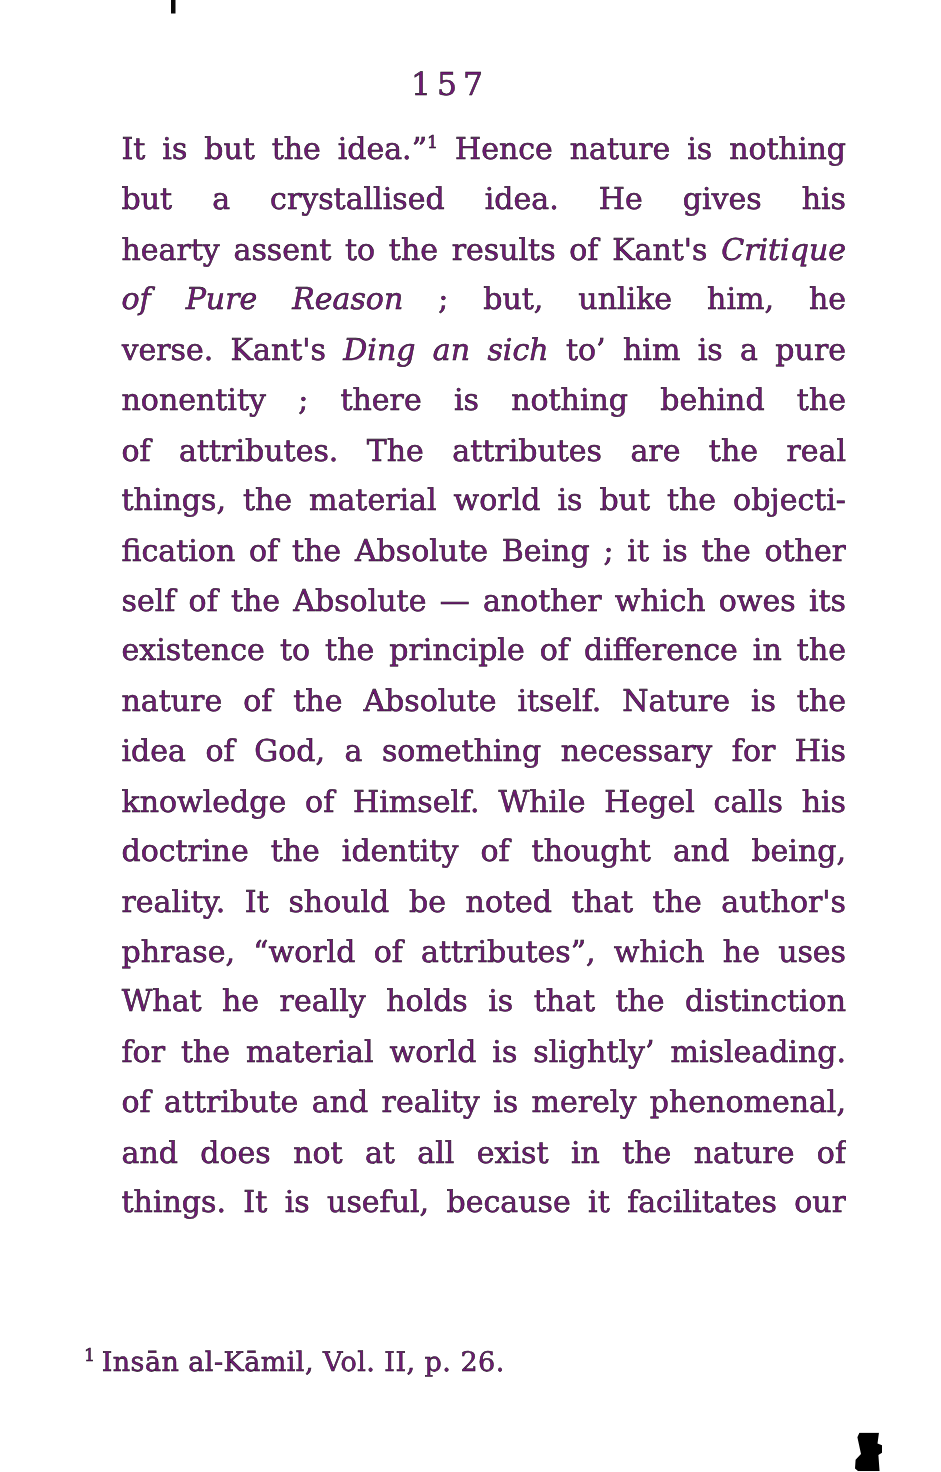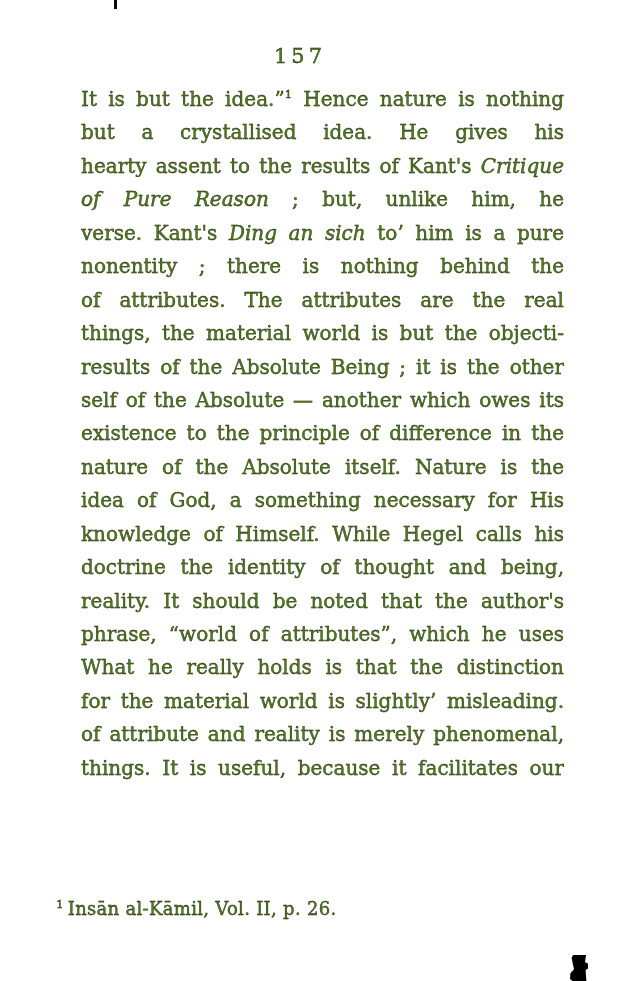--- a/index.html
+++ b/index.html
@@ -6,21 +6,21 @@
     margin: 0;
     padding: 0;
     background: #ffffff;
   }
   .page {
     position: relative;
     width: 627px;
     height: 981px;
     background: #ffffff;
     font-family: "DejaVu Serif", "Liberation Serif", serif;
-    color: #4d7c0f;
+    color: #701a75;
     overflow: hidden;
     -webkit-text-stroke: 0.35px #121212;
   }
   .top-tick {
     position: absolute;
     left: 114px;
     top: 0;
     width: 3px;
     height: 9px;
     background: #0a0a0a;
@@ -89,32 +89,33 @@
 
   <div class="body-text">
       <div class="line"><span>It is but the idea.”</span><span class="sup">1</span><span> Hence nature is nothing</span></div>
       <div class="line"><span>but a crystallised idea. He gives his</span></div>
       <div class="line"><span>hearty assent to the results of Kant's </span><span class="it">Critique</span></div>
       <div class="line"><span class="it">of Pure Reason</span><span> ; but, unlike him, he</span></div>
       <div class="line"><span>verse. Kant's </span><span class="it">Ding an sich</span><span> to’ him is a pure</span></div>
       <div class="line"><span>nonentity ; there is nothing behind the collection</span></div>
       <div class="line"><span>of attributes. The attributes are the real</span></div>
       <div class="line"><span>things, the material world is but the objecti-</span></div>
-      <div class="line"><span>results of the Absolute Being ; it is the other</span></div>
+      <div class="line"><span>fication of the Absolute Being ; it is the other</span></div>
       <div class="line"><span>self of the Absolute — another which owes its</span></div>
       <div class="line"><span>existence to the principle of difference in the</span></div>
       <div class="line"><span>nature of the Absolute itself. Nature is the</span></div>
       <div class="line"><span>idea of God, a something necessary for His</span></div>
       <div class="line"><span>knowledge of Himself. While Hegel calls his</span></div>
       <div class="line"><span>doctrine the identity of thought and being,</span></div>
       <div class="line"><span>reality. It should be noted that the author's</span></div>
       <div class="line"><span>phrase, “world of attributes”, which he uses</span></div>
       <div class="line"><span>What he really holds is that the distinction</span></div>
       <div class="line"><span>for the material world is slightly’ misleading.</span></div>
       <div class="line"><span>of attribute and reality is merely phenomenal,</span></div>
+      <div class="line"><span>and does not at all exist in the nature of</span></div>
       <div class="line"><span>things. It is useful, because it facilitates our</span></div>
     </div>
 
   <div class="footnote">
     <span class="fn-marker">1</span><span>Insān al-Kāmil, Vol. II, p. 26.</span>
   </div>
 
   <div class="ink-blob"></div>
 </div>
 

